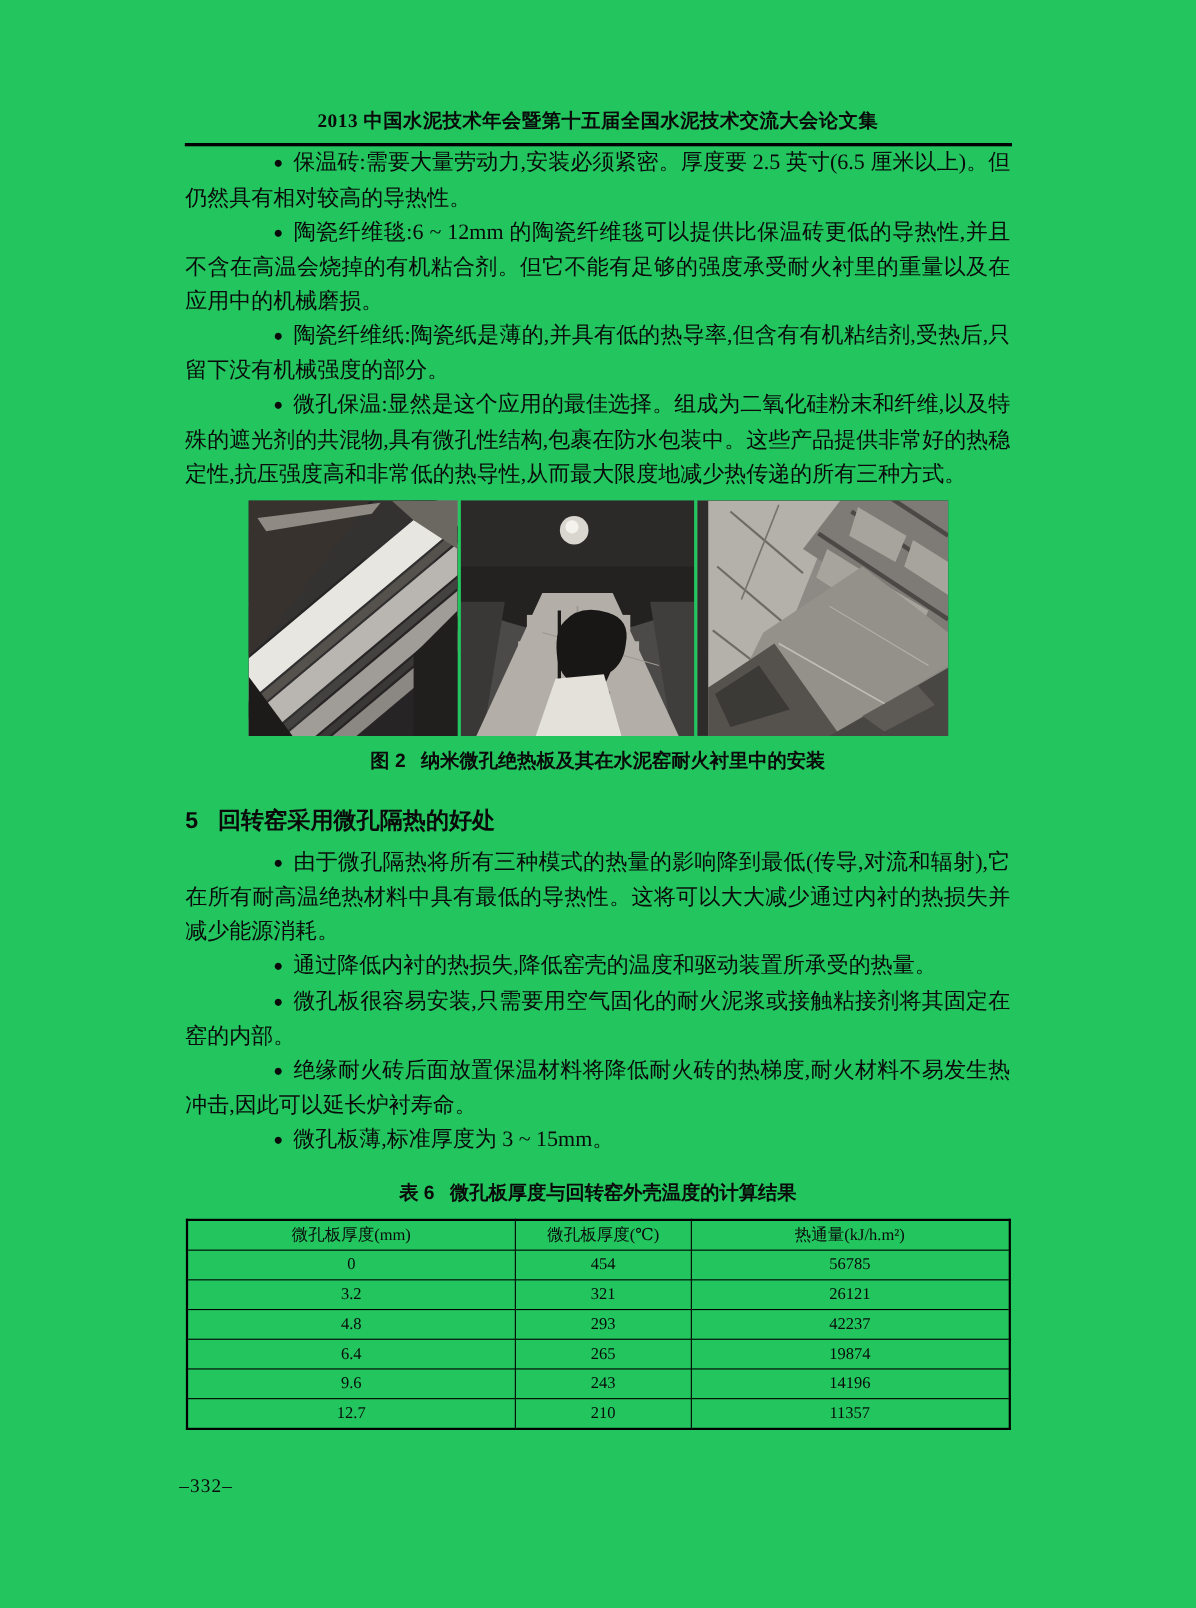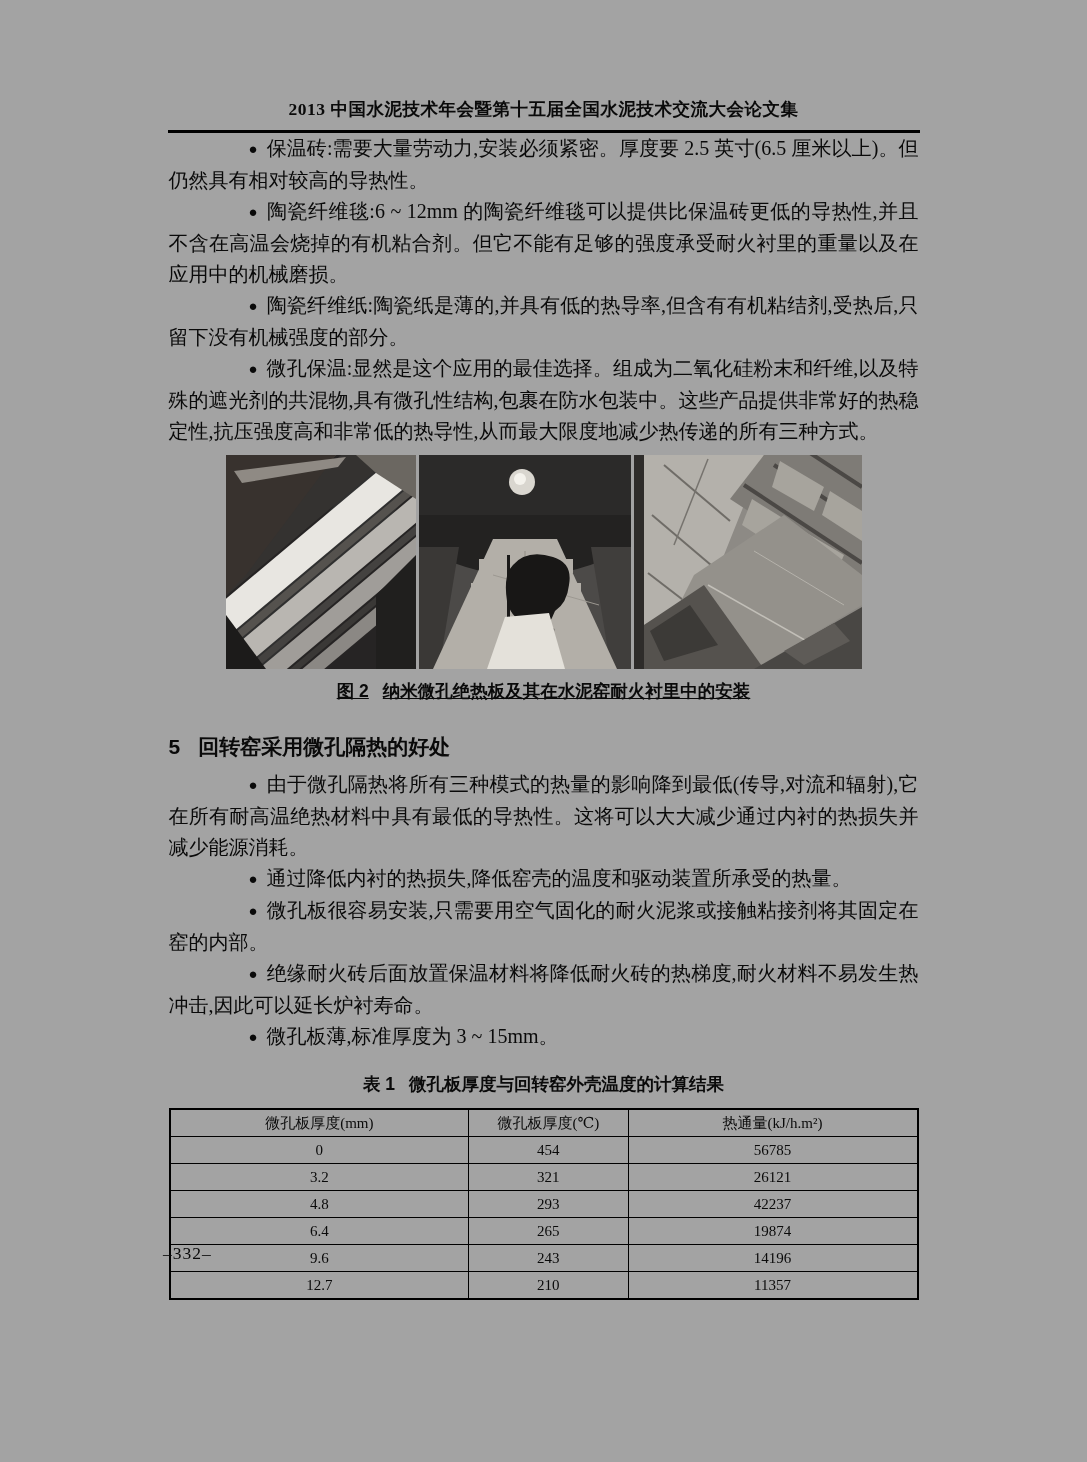--- a/index.html
+++ b/index.html
@@ -1,20 +1,20 @@
 <!DOCTYPE html>
 <html><head>
 <meta charset="utf-8">
 <style>
   html,body{margin:0;padding:0;background:#e8e8e8;}
   .page{
     position:relative;
     width:1087px;height:1462px;
     margin:0 auto;
-    background:#a3a3a3;
+    background:#22c55e;
     color:#0a0a0a;
     font-family:"Liberation Serif","DejaVu Serif",serif;
     overflow:hidden;
   }
   .running-head{
     padding-top:97px;
     text-align:center;
     font-size:17.5px;
     font-weight:bold;
     letter-spacing:0.5px;
@@ -37,21 +37,21 @@
   .content p.para{
     margin:0;
     text-indent:2em;
   }
   .bullet{
     display:inline-block;
     font-size:15px;
     vertical-align:1px;
     margin-right:9px;
   }
-  .figure-block{margin-top:8px;text-decoration:underline;}
+  .figure-block{margin-top:8px;}
   .photo-row{
     display:flex;
     justify-content:center;
     gap:3px;
   }
   .photo{
     height:214px;
     background:#333;
     overflow:hidden;
     flex:none;
@@ -93,21 +93,21 @@
     font-weight:normal;
     height:24px;
     padding:1px 2px;
   }
   col.c1{width:40%;}
   col.c2{width:21.3%;}
   col.c3{width:38.7%;}
   .page-number{
     position:absolute;
     left:163px;
-    top:1243px;
+    top:1340px;
     font-size:17.5px;
     letter-spacing:1px;
   }
 </style>
 </head>
 <body>
 
 <div class="page">
 
   <div class="running-head">2013 中国水泥技术年会暨第十五届全国水泥技术交流大会论文集</div>
@@ -216,21 +216,21 @@
     <p class="para"><span class="bullet">●</span><span>由于微孔隔热将所有三种模式的热量的影响降到最低(传导,对流和辐射),它在所有耐高温绝热材料中具有最低的导热性。这将可以大大减少通过内衬的热损失并减少能源消耗。</span></p>
 
     <p class="para"><span class="bullet">●</span><span>通过降低内衬的热损失,降低窑壳的温度和驱动装置所承受的热量。</span></p>
 
     <p class="para"><span class="bullet">●</span><span>微孔板很容易安装,只需要用空气固化的耐火泥浆或接触粘接剂将其固定在窑的内部。</span></p>
 
     <p class="para"><span class="bullet">●</span><span>绝缘耐火砖后面放置保温材料将降低耐火砖的热梯度,耐火材料不易发生热冲击,因此可以延长炉衬寿命。</span></p>
 
     <p class="para"><span class="bullet">●</span><span>微孔板薄,标准厚度为 3 ~ 15mm。</span></p>
 
-    <div class="table-caption"><span class="cap-label">表 1</span><span>微孔板厚度与回转窑外壳温度的计算结果</span></div>
+    <div class="table-caption"><span class="cap-label">表 6</span><span>微孔板厚度与回转窑外壳温度的计算结果</span></div>
 
     <table class="data-table">
       <colgroup>
           <col class="c1">
           <col class="c2">
           <col class="c3">
         </colgroup>
       <thead>
         <tr>
           <th>微孔板厚度(mm)</th>

